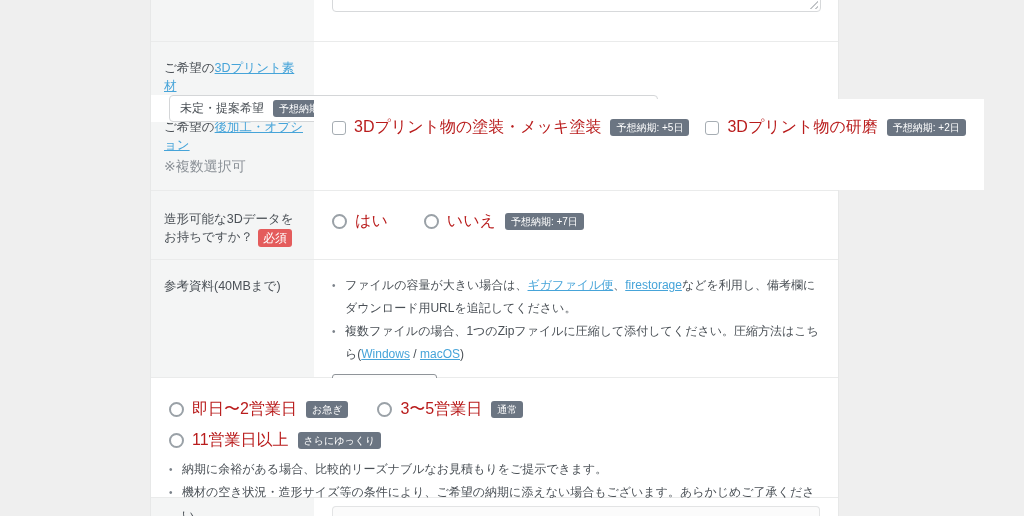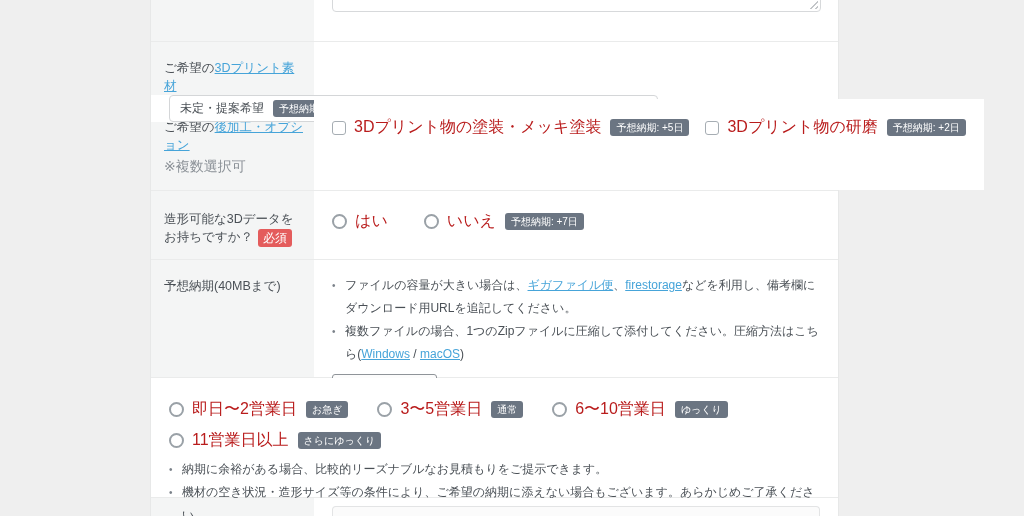--- a/index.html
+++ b/index.html
@@ -174,21 +174,21 @@
           <span class="rd"></span>
           <span class="opt-label">いいえ</span>
           <span class="badge">予想納期: +7日</span>
         </label>
       </div>
     </div>
   </div>
 
   <div class="row r4">
     <div class="cell-label" style="padding-top:17px;">
-      <span>予想納期(40MBまで)</span>
+      <span>参考資料(40MBまで)</span>
     </div>
     <div class="cell-field" style="padding-top:14px;">
       <div class="bullets">
         <div class="bullet" style="max-width:478px;">
           <span>ファイルの容量が大きい場合は、</span><a class="lnk">ギガファイル便</a><span>、</span><a class="lnk">firestorage</a><span>などを利用し、備考欄にダウンロード用URLを追記してください。</span>
         </div>
         <div class="bullet">
           <span>複数ファイルの場合、1つのZipファイルに圧縮して添付してください。圧縮方法はこちら(</span><a class="lnk">Windows</a><span> / </span><a class="lnk">macOS</a><span>)</span>
         </div>
       </div>
@@ -205,25 +205,20 @@
         <label class="opt" style="margin-right:29px;">
           <span class="rd"></span>
           <span class="opt-label">即日〜2営業日</span>
           <span class="badge">お急ぎ</span>
         </label>
         <label class="opt" style="margin-right:29px;">
           <span class="rd"></span>
           <span class="opt-label">3〜5営業日</span>
           <span class="badge">通常</span>
         </label>
-        <label class="opt">
-          <span class="rd"></span>
-          <span class="opt-label">6〜10営業日</span>
-          <span class="badge">ゆっくり</span>
-        </label>
       </div>
       <div class="opt-line">
         <label class="opt">
           <span class="rd"></span>
           <span class="opt-label">11営業日以上</span>
           <span class="badge">さらにゆっくり</span>
         </label>
       </div>
       <div class="bullets deadline-notes">
         <div class="bullet">納期に余裕がある場合、比較的リーズナブルなお見積もりをご提示できます。</div>

